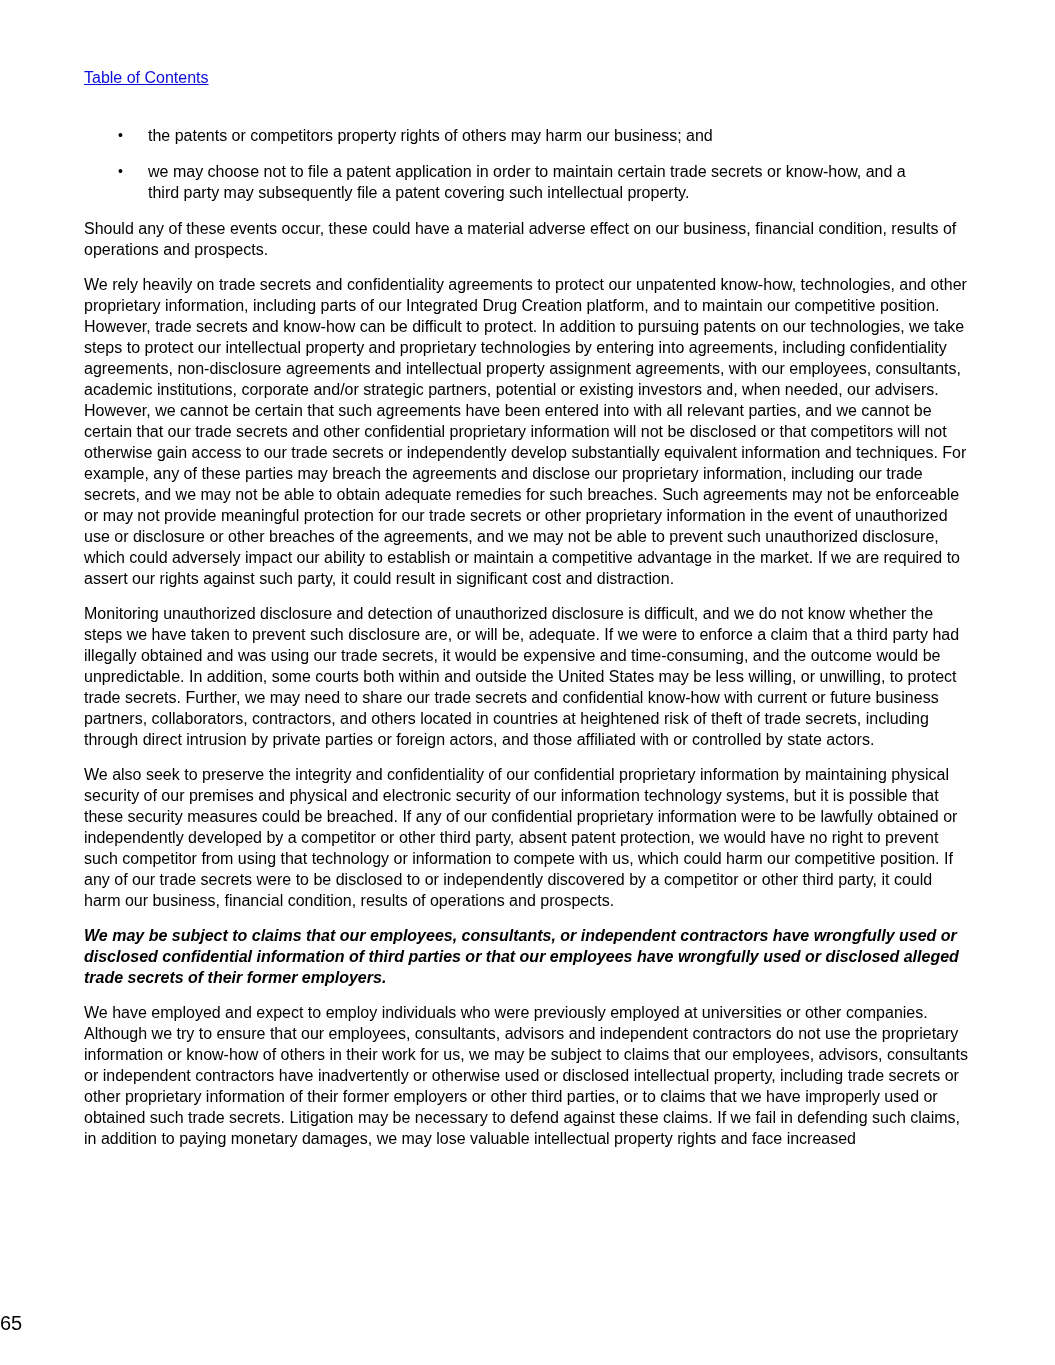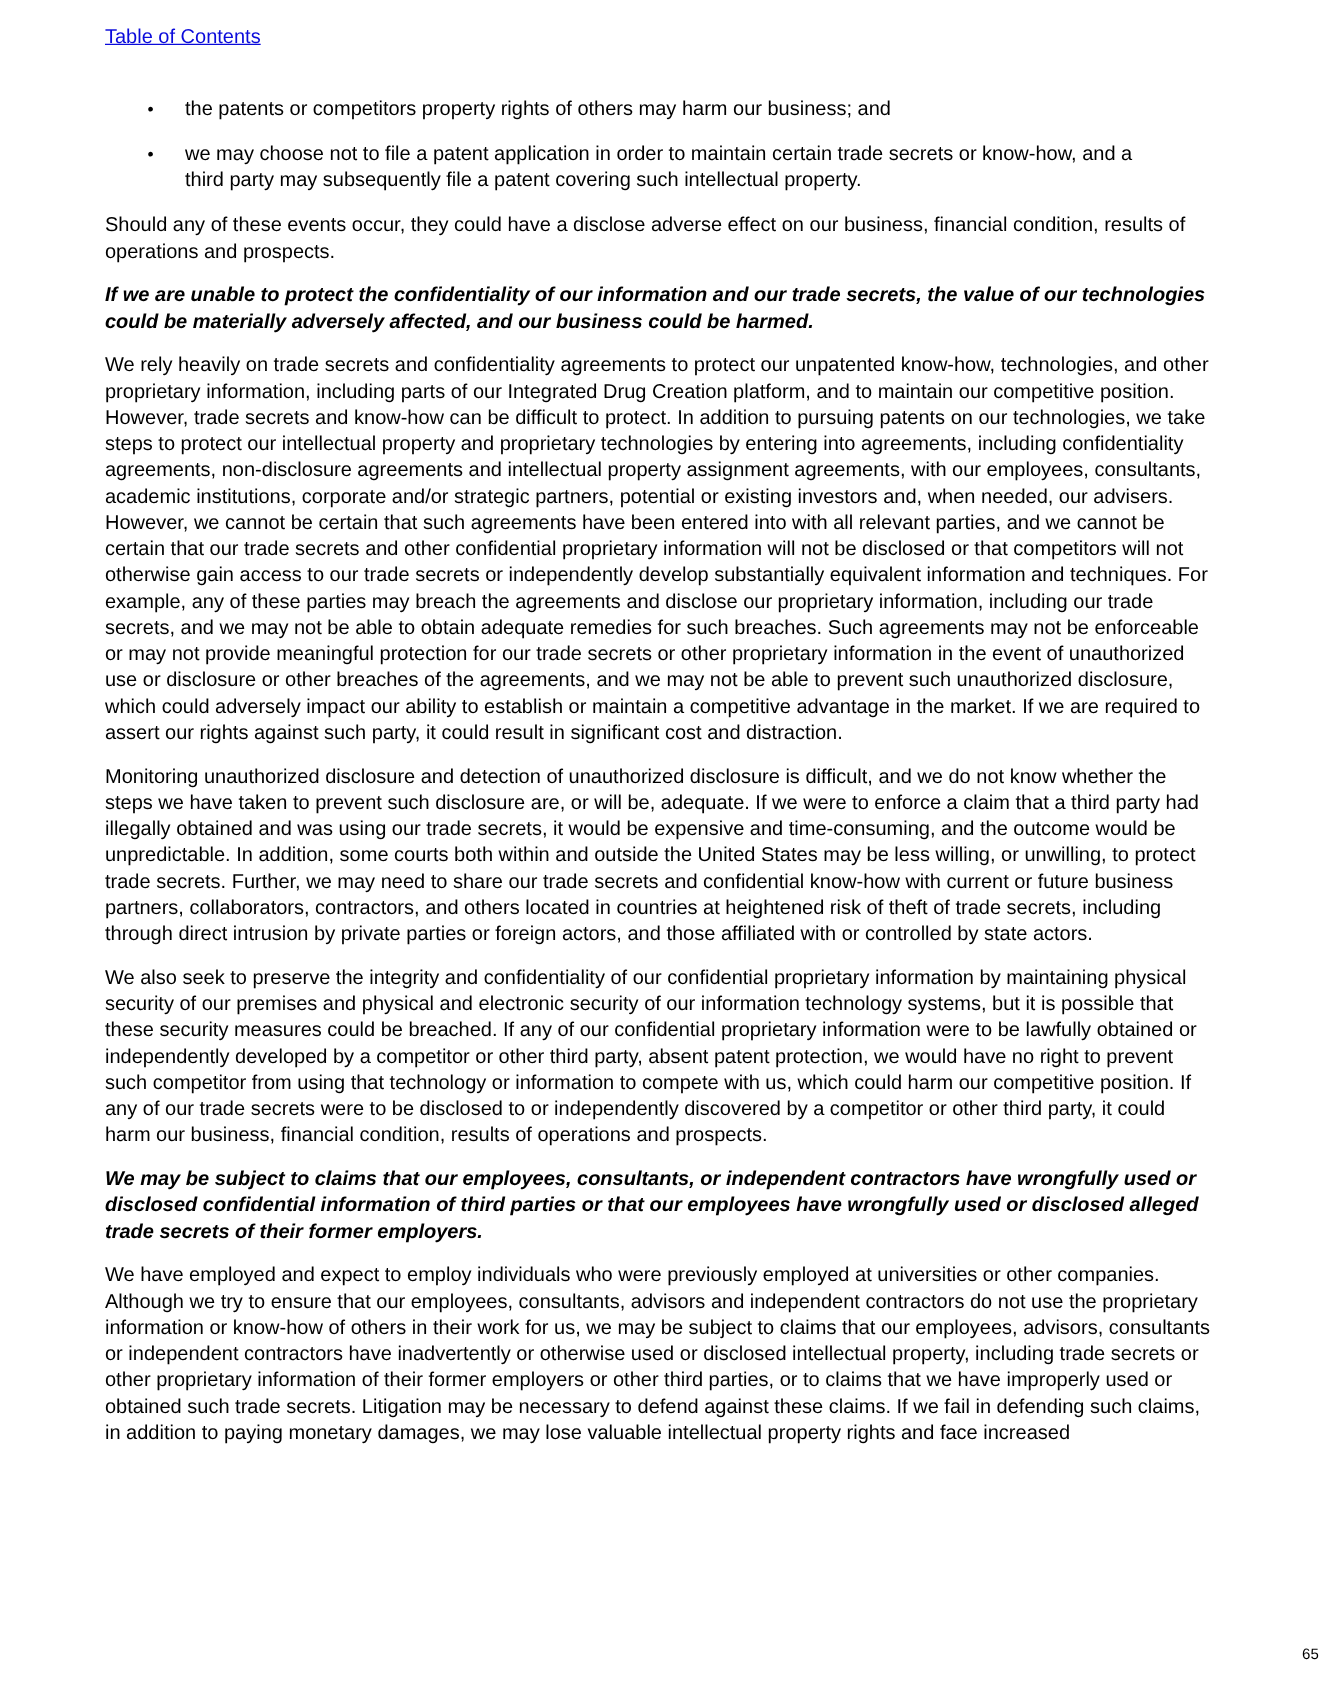--- a/index.html
+++ b/index.html
@@ -13,20 +13,21 @@
     position: relative;
     overflow: hidden;
     font-family: "Liberation Sans", sans-serif;
     color: #000000;
     -webkit-font-smoothing: antialiased;
   }
   .page {
     padding: 20px 48px 0 84px;
     box-sizing: border-box;
     width: 1055px;
+    margin-top: 48px;
   }
   .toc-link {
     display: inline-block;
     font-size: 16px;
     line-height: 20px;
     text-decoration: underline;
     cursor: pointer;
   }
   ul.bullets {
     list-style: none;
@@ -61,22 +62,22 @@
     font-weight: bold;
     font-style: italic;
     margin: 14px 0;
     max-width: 884px;
   }
   .page-number {
     position: absolute;
     left: 0;
     right: 0;
     bottom: 33px;
-    text-align: right;
-    font-size: 12px;
+    text-align: left;
+    font-size: 20px;
     line-height: 18px;
   }
 </style>
 </head>
 <body>
 
 <div class="page">
 
   <a href="#" class="toc-link" style="color: rgb(11, 11, 219);">Table of Contents</a>
 
@@ -84,23 +85,22 @@
     <li>
       <span class="marker">•</span>
       <span class="btext">the patents or competitors property rights of others may harm our business; and</span>
     </li>
     <li>
       <span class="marker">•</span>
       <span class="btext">we may choose not to file a patent application in order to maintain certain trade secrets or know-how, and a third party may subsequently file a patent covering such intellectual property.</span>
     </li>
   </ul>
 
-  <p class="body-para">Should any of these events occur, they could have a disclose adverse effect on our business, financial condition, results of operations and prospects.</p>
+  <p class="body-para">Should any of these events occur, these could have a material adverse effect on our business, financial condition, results of operations and prospects.</p>
 
-  <h3 class="risk-heading">If we are unable to protect the confidentiality of our information and our trade secrets, the value of our technologies could be materially adversely affected, and our business could be harmed.</h3>
 
   <p class="body-para">We rely heavily on trade secrets and confidentiality agreements to protect our unpatented know-how, technologies, and other proprietary information, including parts of our Integrated Drug Creation platform, and to maintain our competitive position. However, trade secrets and know-how can be difficult to protect. In addition to pursuing patents on our technologies, we take steps to protect our intellectual property and proprietary technologies by entering into agreements, including confidentiality agreements, non-disclosure agreements and intellectual property assignment agreements, with our employees, consultants, academic institutions, corporate and/or strategic partners, potential or existing investors and, when needed, our advisers. However, we cannot be certain that such agreements have been entered into with all relevant parties, and we cannot be certain that our trade secrets and other confidential proprietary information will not be disclosed or that competitors will not otherwise gain access to our trade secrets or independently develop substantially equivalent information and techniques. For example, any of these parties may breach the agreements and disclose our proprietary information, including our trade secrets, and we may not be able to obtain adequate remedies for such breaches. Such agreements may not be enforceable or may not provide meaningful protection for our trade secrets or other proprietary information in the event of unauthorized use or disclosure or other breaches of the agreements, and we may not be able to prevent such unauthorized disclosure, which could adversely impact our ability to establish or maintain a competitive advantage in the market. If we are required to assert our rights against such party, it could result in significant cost and distraction.</p>
 
   <p class="body-para">Monitoring unauthorized disclosure and detection of unauthorized disclosure is difficult, and we do not know whether the steps we have taken to prevent such disclosure are, or will be, adequate. If we were to enforce a claim that a third party had illegally obtained and was using our trade secrets, it would be expensive and time-consuming, and the outcome would be unpredictable. In addition, some courts both within and outside the United States may be less willing, or unwilling, to protect trade secrets. Further, we may need to share our trade secrets and confidential know-how with current or future business partners, collaborators, contractors, and others located in countries at heightened risk of theft of trade secrets, including through direct intrusion by private parties or foreign actors, and those affiliated with or controlled by state actors.</p>
 
   <p class="body-para">We also seek to preserve the integrity and confidentiality of our confidential proprietary information by maintaining physical security of our premises and physical and electronic security of our information technology systems, but it is possible that these security measures could be breached. If any of our confidential proprietary information were to be lawfully obtained or independently developed by a competitor or other third party, absent patent protection, we would have no right to prevent such competitor from using that technology or information to compete with us, which could harm our competitive position. If any of our trade secrets were to be disclosed to or independently discovered by a competitor or other third party, it could harm our business, financial condition, results of operations and prospects.</p>
 
   <h3 class="risk-heading">We may be subject to claims that our employees, consultants, or independent contractors have wrongfully used or disclosed confidential information of third parties or that our employees have wrongfully used or disclosed alleged trade secrets of their former employers.</h3>
 
   <p class="body-para">We have employed and expect to employ individuals who were previously employed at universities or other companies. Although we try to ensure that our employees, consultants, advisors and independent contractors do not use the proprietary information or know-how of others in their work for us, we may be subject to claims that our employees, advisors, consultants or independent contractors have inadvertently or otherwise used or disclosed intellectual property, including trade secrets or other proprietary information of their former employers or other third parties, or to claims that we have improperly used or obtained such trade secrets. Litigation may be necessary to defend against these claims. If we fail in defending such claims, in addition to paying monetary damages, we may lose valuable intellectual property rights and face increased</p>

